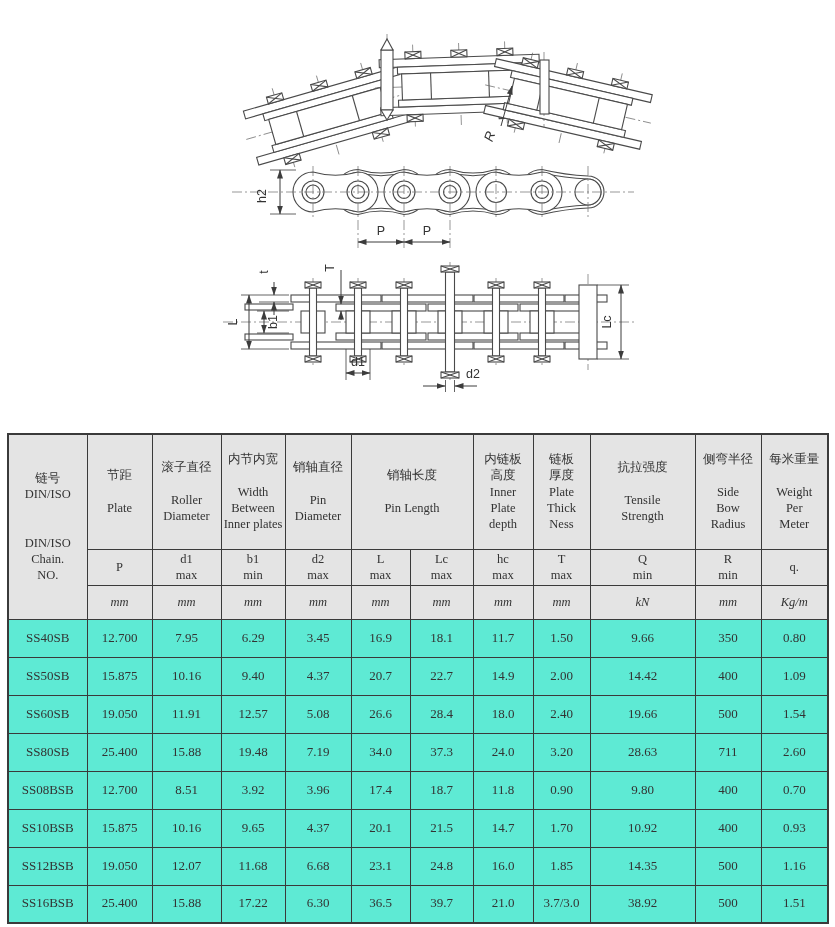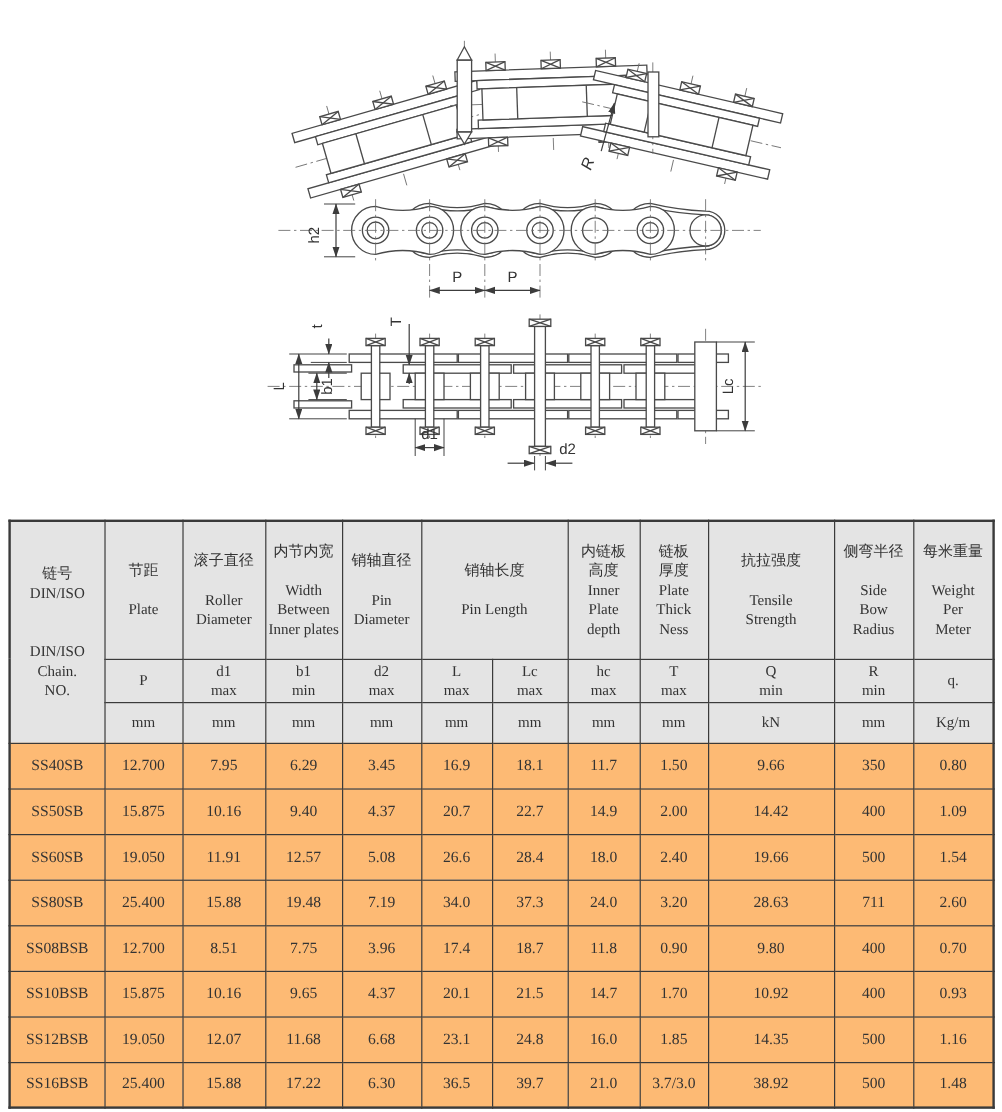--- a/index.html
+++ b/index.html
@@ -42,22 +42,22 @@
   table.spec td {
     border: 1px solid #3a3a3a;
     text-align: center; vertical-align: middle;
     padding: 0 1px;
     white-space: pre-line;
     color: #333;
   }
   td.hdr { background: #e4e4e4; font-size: 12.5px; }
   tr.r-title { height: 115px; }
   tr.r-sym   { height: 36px; }
-  tr.r-unit  { height: 34px; }
-  tbody tr   { height: 38px; background: #fdba74; }
+  tr.r-unit  { height: 34px; font-style: italic; }
+  tbody tr   { height: 38px; background: #5eead4; }
 </style>
 </head>
 <body>
 
 <div class="page">
 
   <svg id="bent-chain" class="drawing" width="420" height="127" viewBox="0 0 420 127">
     <defs>
       <marker id="arrA" markerWidth="10" markerHeight="8" refX="8.5" refY="3" orient="auto-start-reverse" markerUnits="userSpaceOnUse">
         <path d="M0,0L9,3L0,6Z" fill="#3c3c3c"></path>
@@ -444,21 +444,21 @@
           <td>24.0</td>
           <td>3.20</td>
           <td>28.63</td>
           <td>711</td>
           <td>2.60</td>
         </tr>
         <tr>
           <td>SS08BSB</td>
           <td>12.700</td>
           <td>8.51</td>
-          <td>7.75</td>
+          <td>3.92</td>
           <td>3.96</td>
           <td>17.4</td>
           <td>18.7</td>
           <td>11.8</td>
           <td>0.90</td>
           <td>9.80</td>
           <td>400</td>
           <td>0.70</td>
         </tr>
         <tr>
@@ -494,18 +494,18 @@
           <td>25.400</td>
           <td>15.88</td>
           <td>17.22</td>
           <td>6.30</td>
           <td>36.5</td>
           <td>39.7</td>
           <td>21.0</td>
           <td>3.7/3.0</td>
           <td>38.92</td>
           <td>500</td>
-          <td>1.48</td>
+          <td>1.51</td>
         </tr>
       </tbody>
   </table>
 
 </div>
 
 </body></html>

